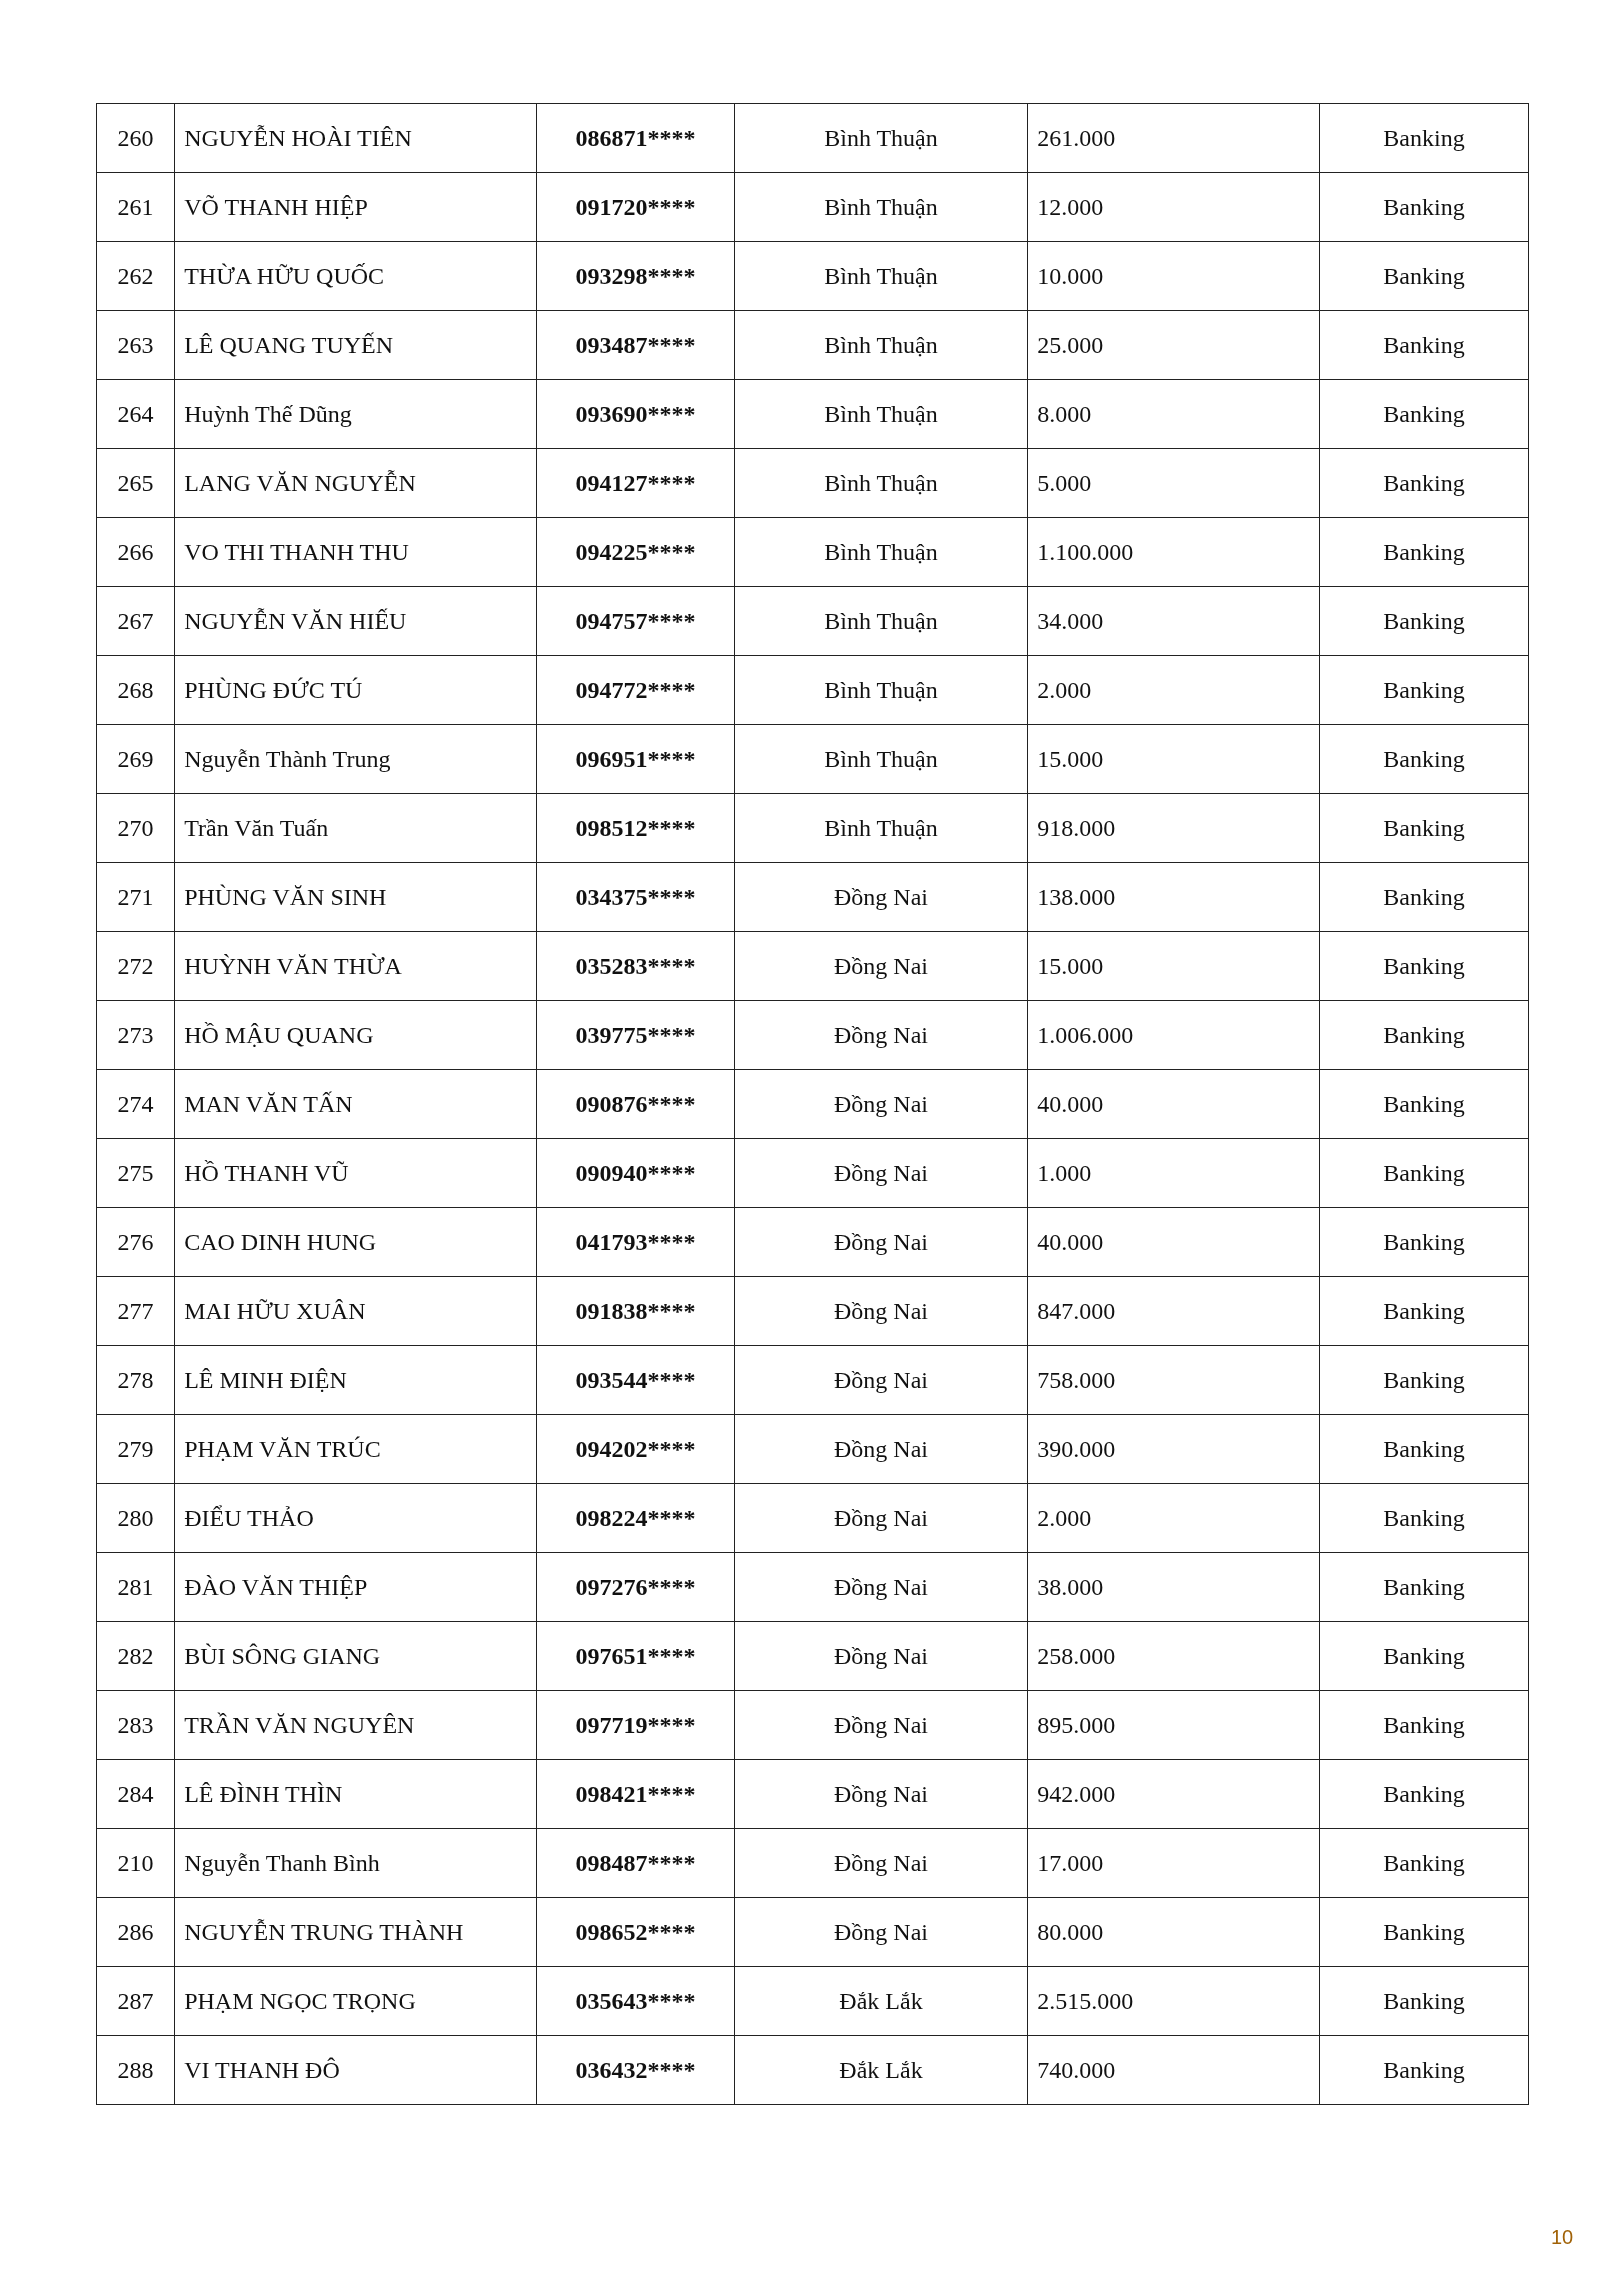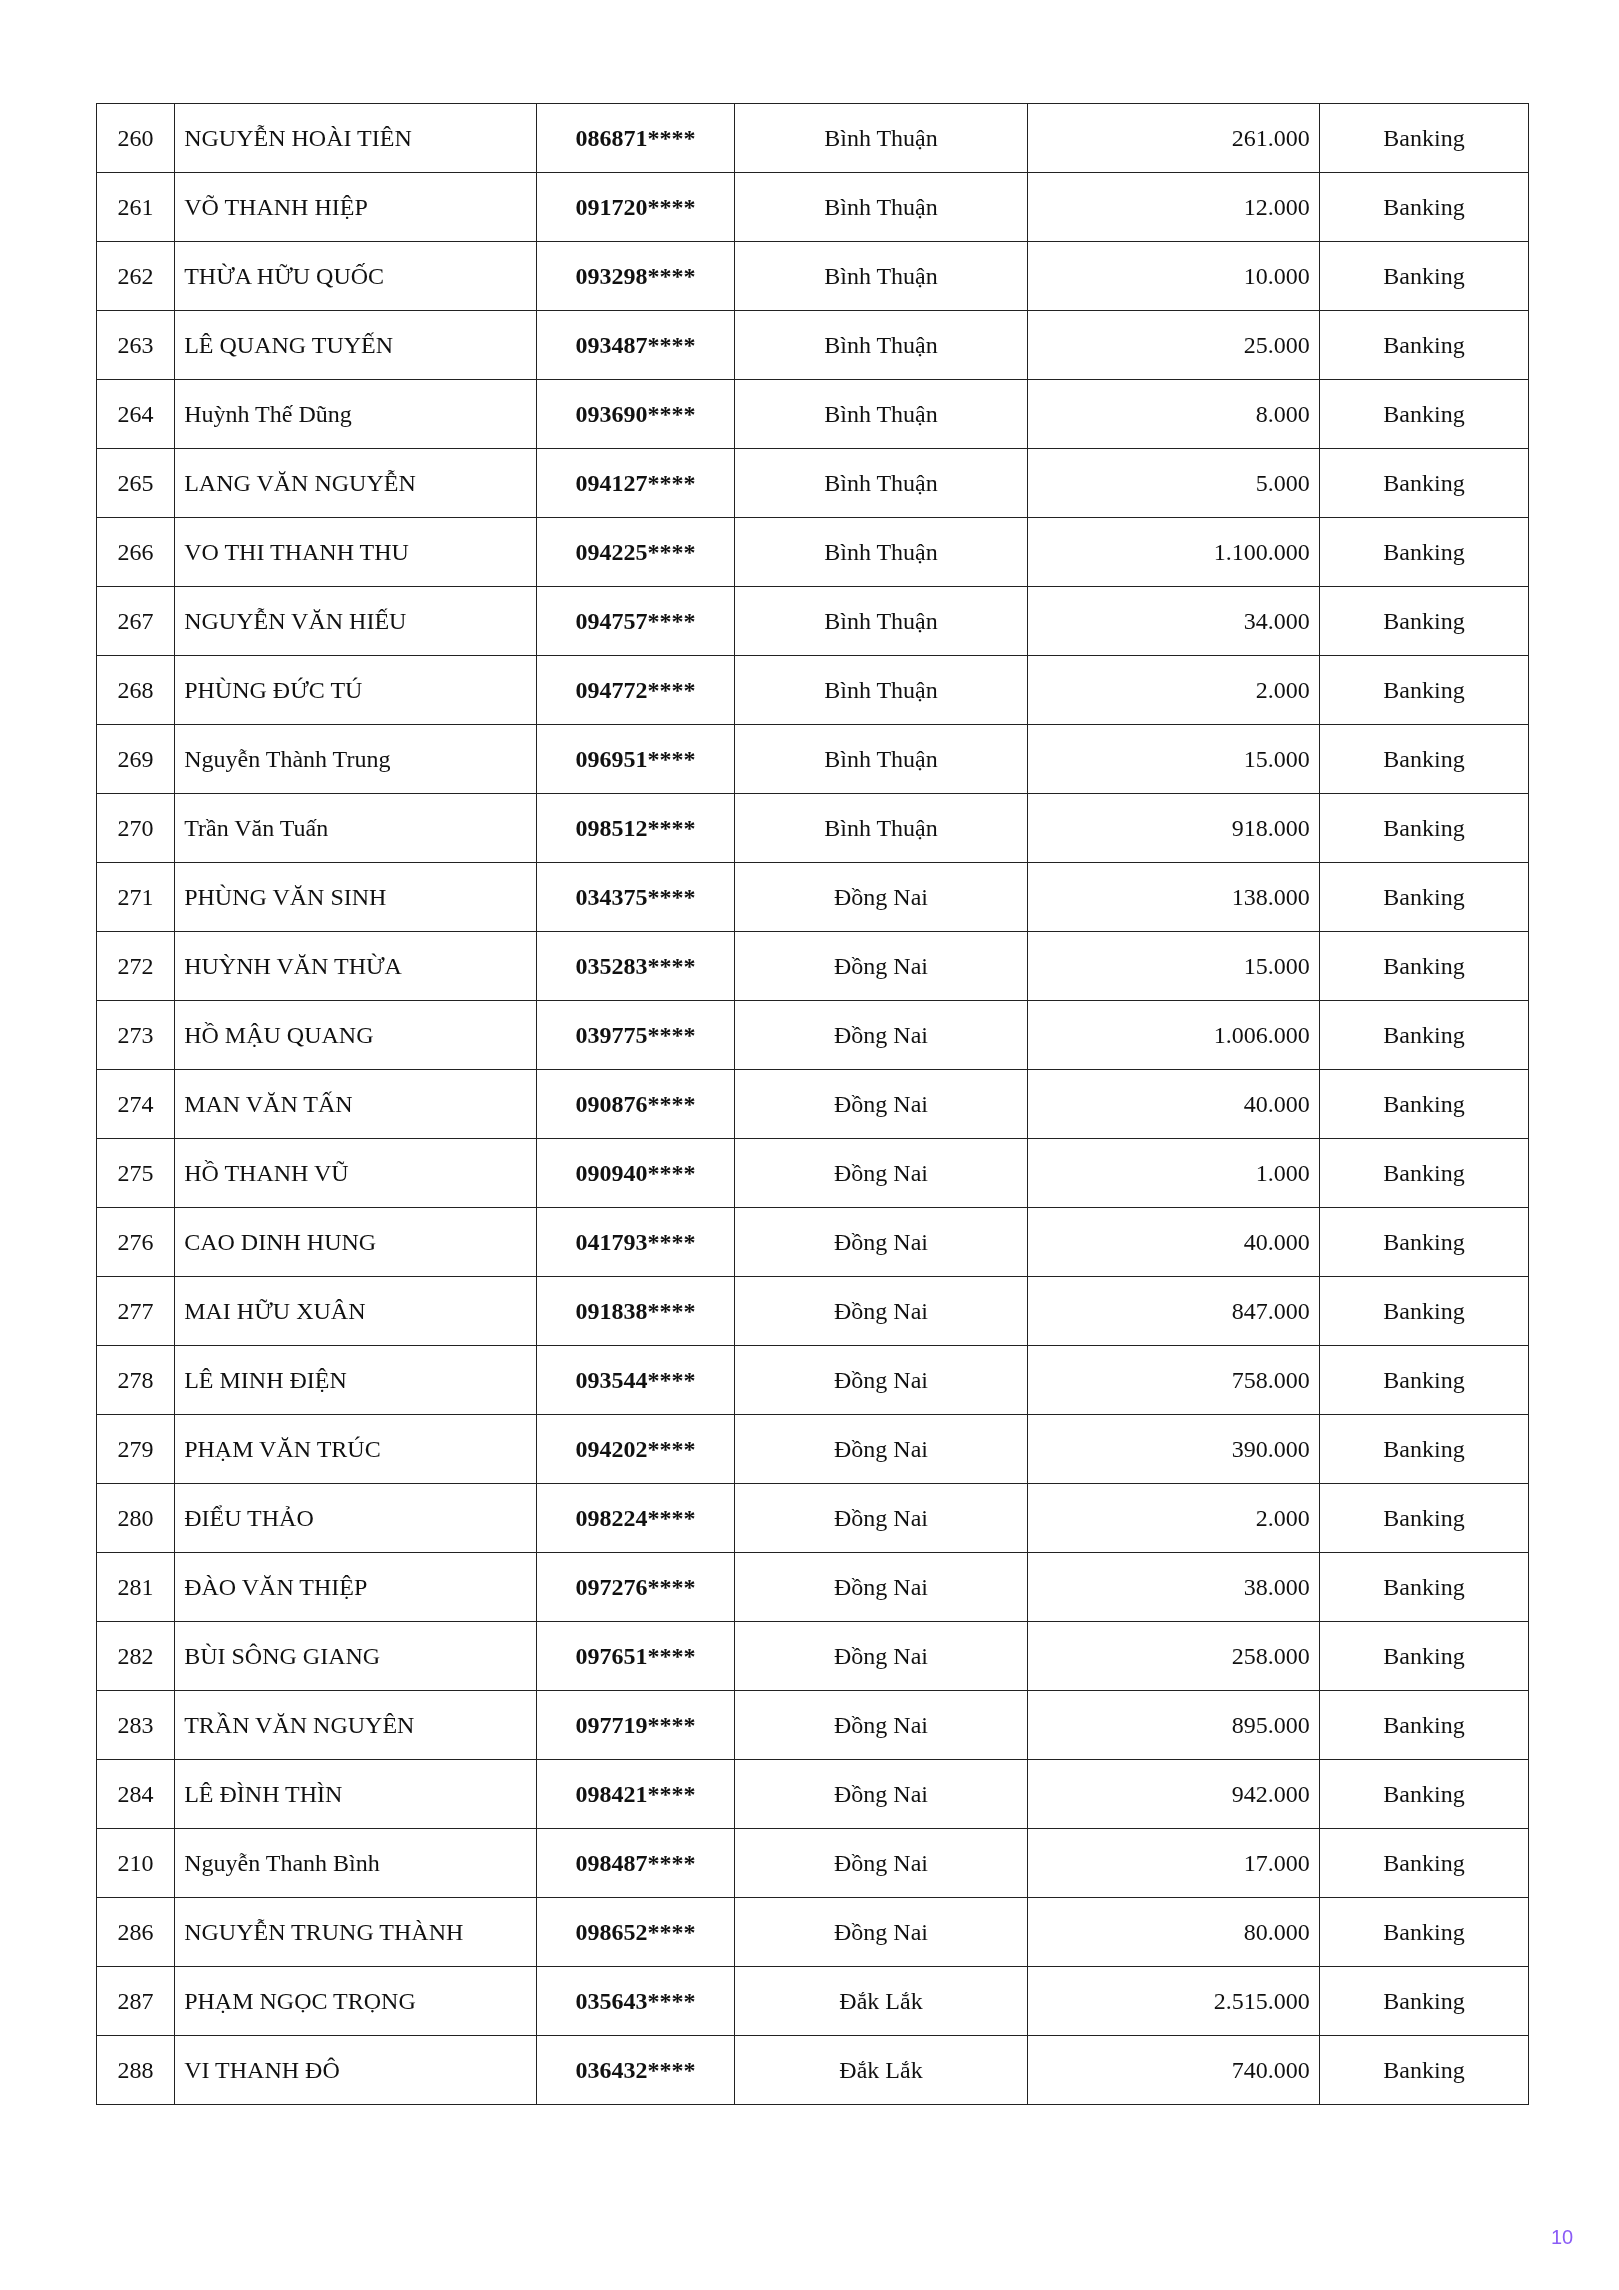--- a/index.html
+++ b/index.html
@@ -18,26 +18,26 @@
     col.c-stt { width: 78px; }
     col.c-name { width: 362px; }
     col.c-phone { width: 198px; }
     col.c-prov { width: 293px; }
     col.c-amt { width: 292px; }
     col.c-method { width: 209px; }
     td.stt { text-align: center; }
     td.name { text-align: left; padding-left: 3.7px; }
     td.phone { text-align: center; font-weight: bold; }
     td.prov { text-align: center; }
-    td.amt { text-align: right; padding-right: 11px; }
+    td.amt { padding-right: 11px; }
     td.method { text-align: center; }
     .page-number {
       position: absolute; left: 1551px; top: 2226px;
       font-family: "Liberation Sans", "DejaVu Sans", sans-serif;
-      font-size: 20px; color: #8b5cf6;
+      font-size: 20px; color: #a16207;
     }
   </style>
 </head>
 <body>
 
 <div class="page">
   <table class="ledger">
     <colgroup>
       <col class="c-stt">
         <col class="c-name">

